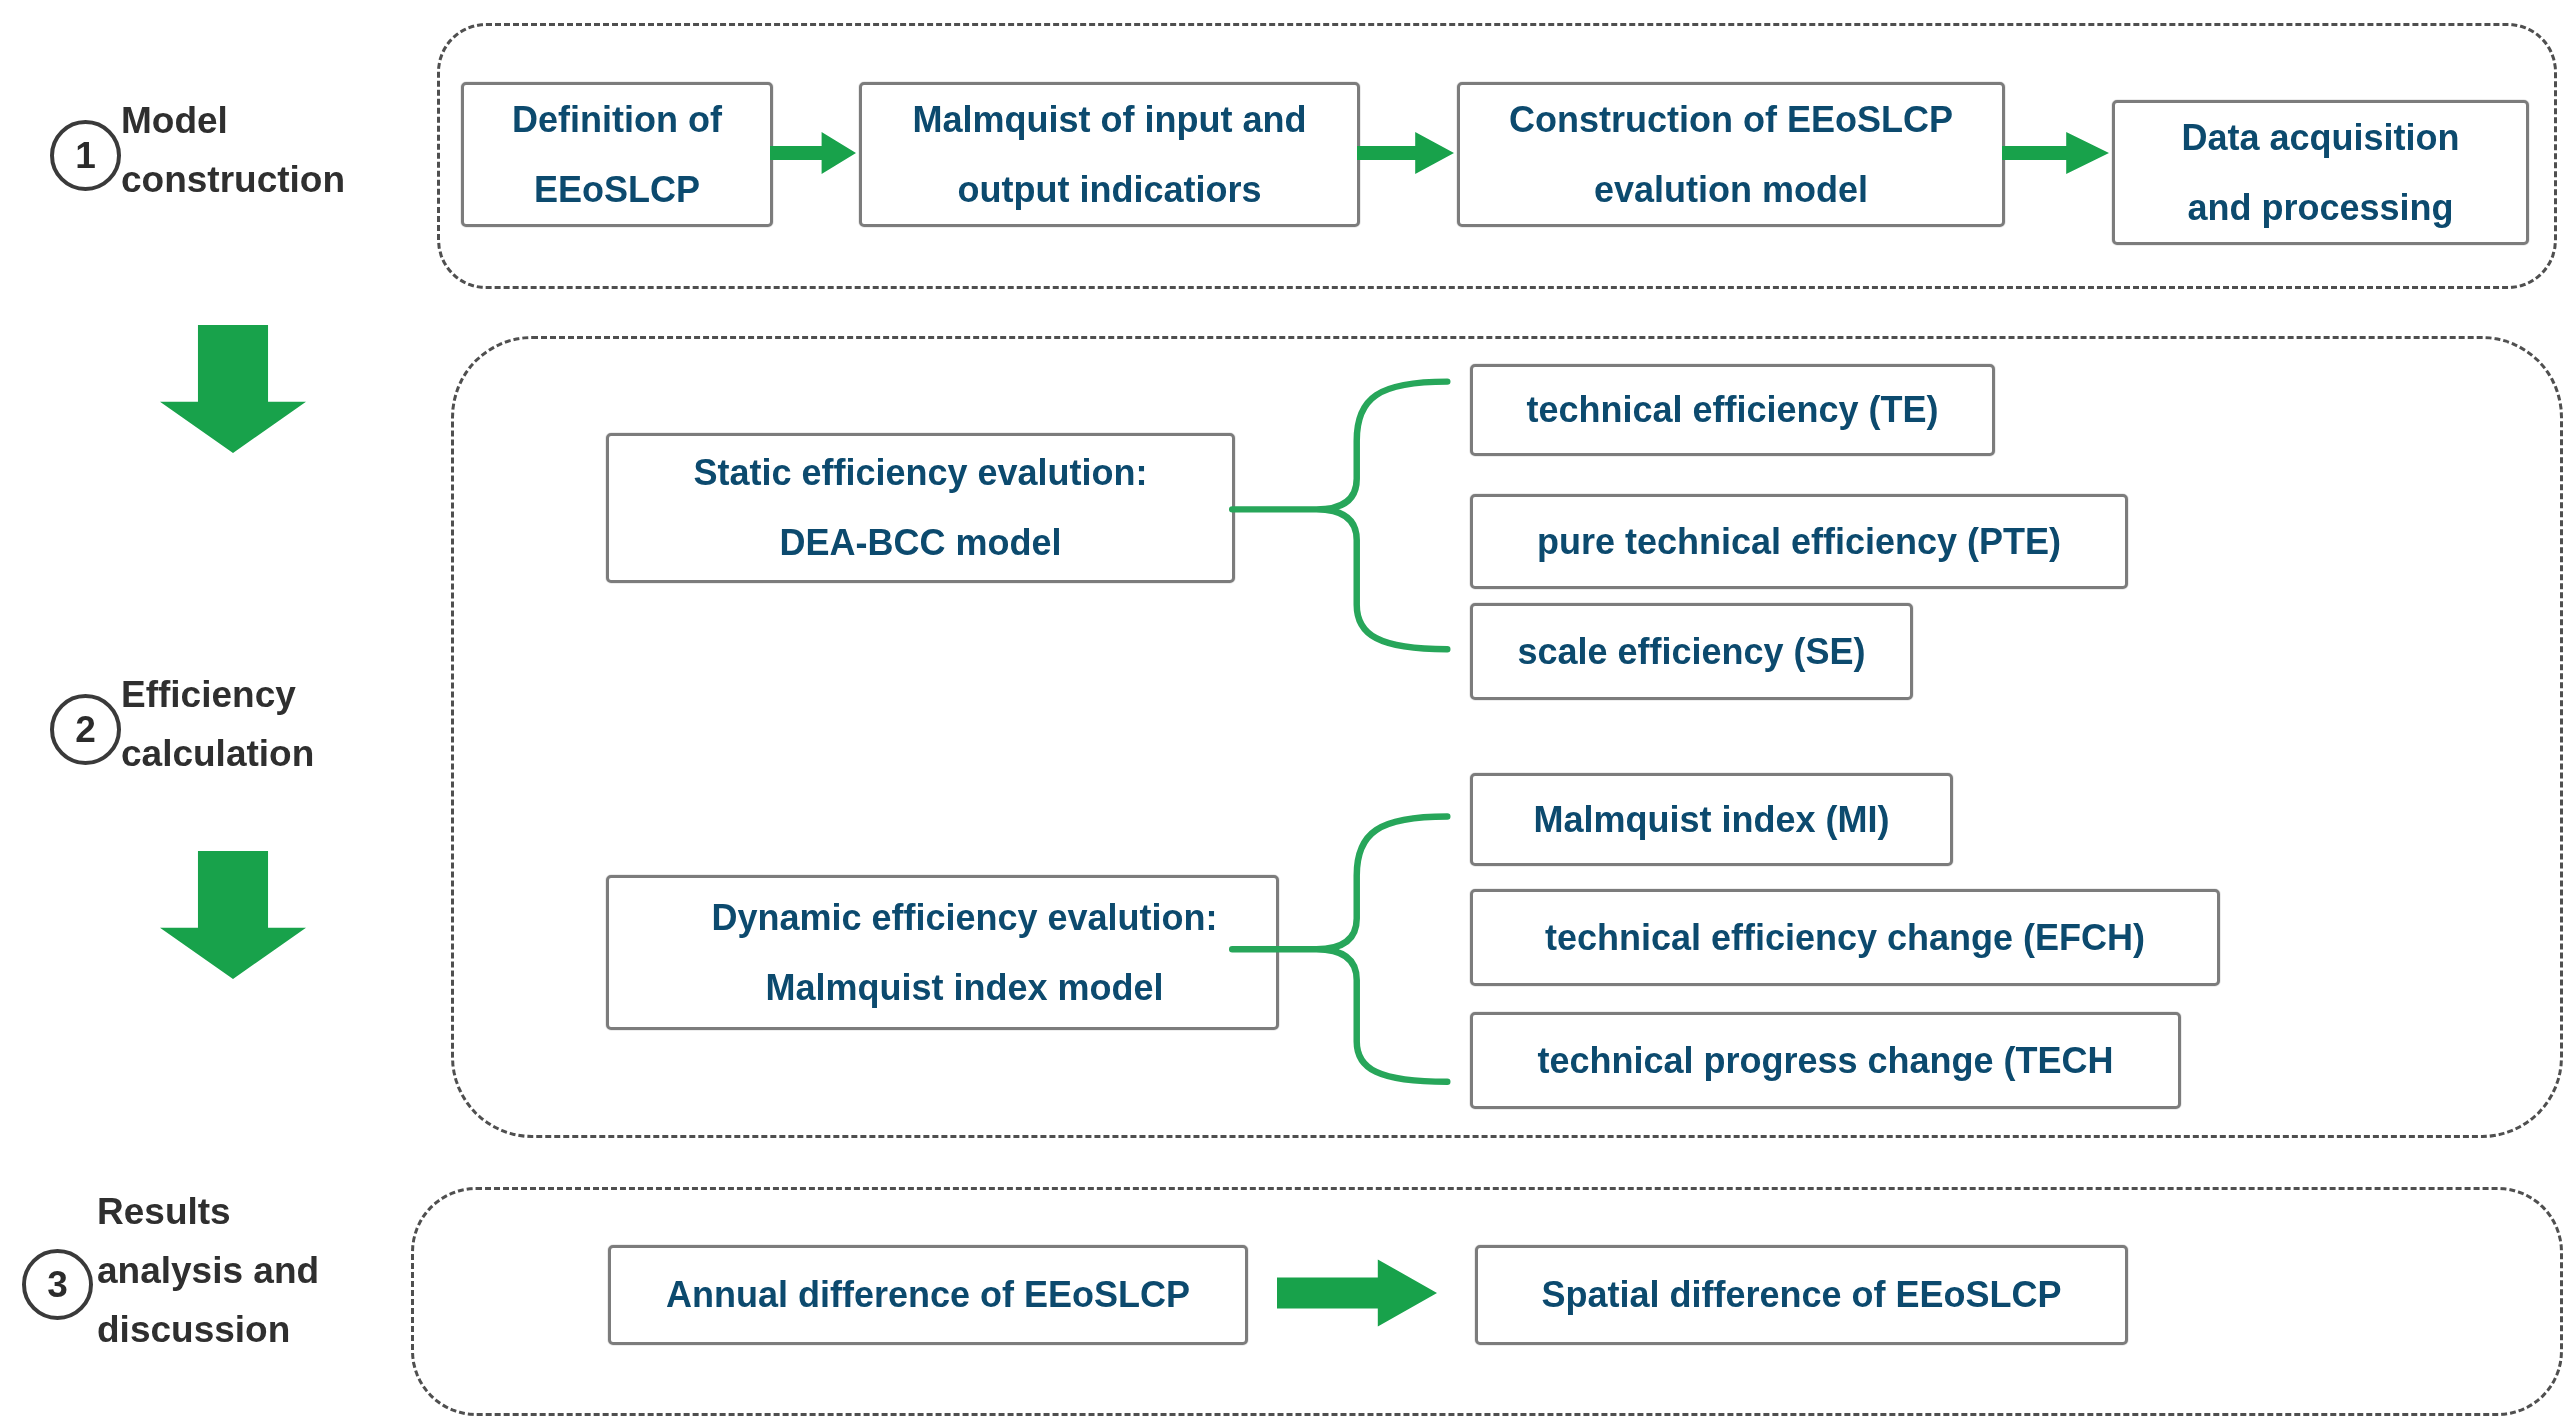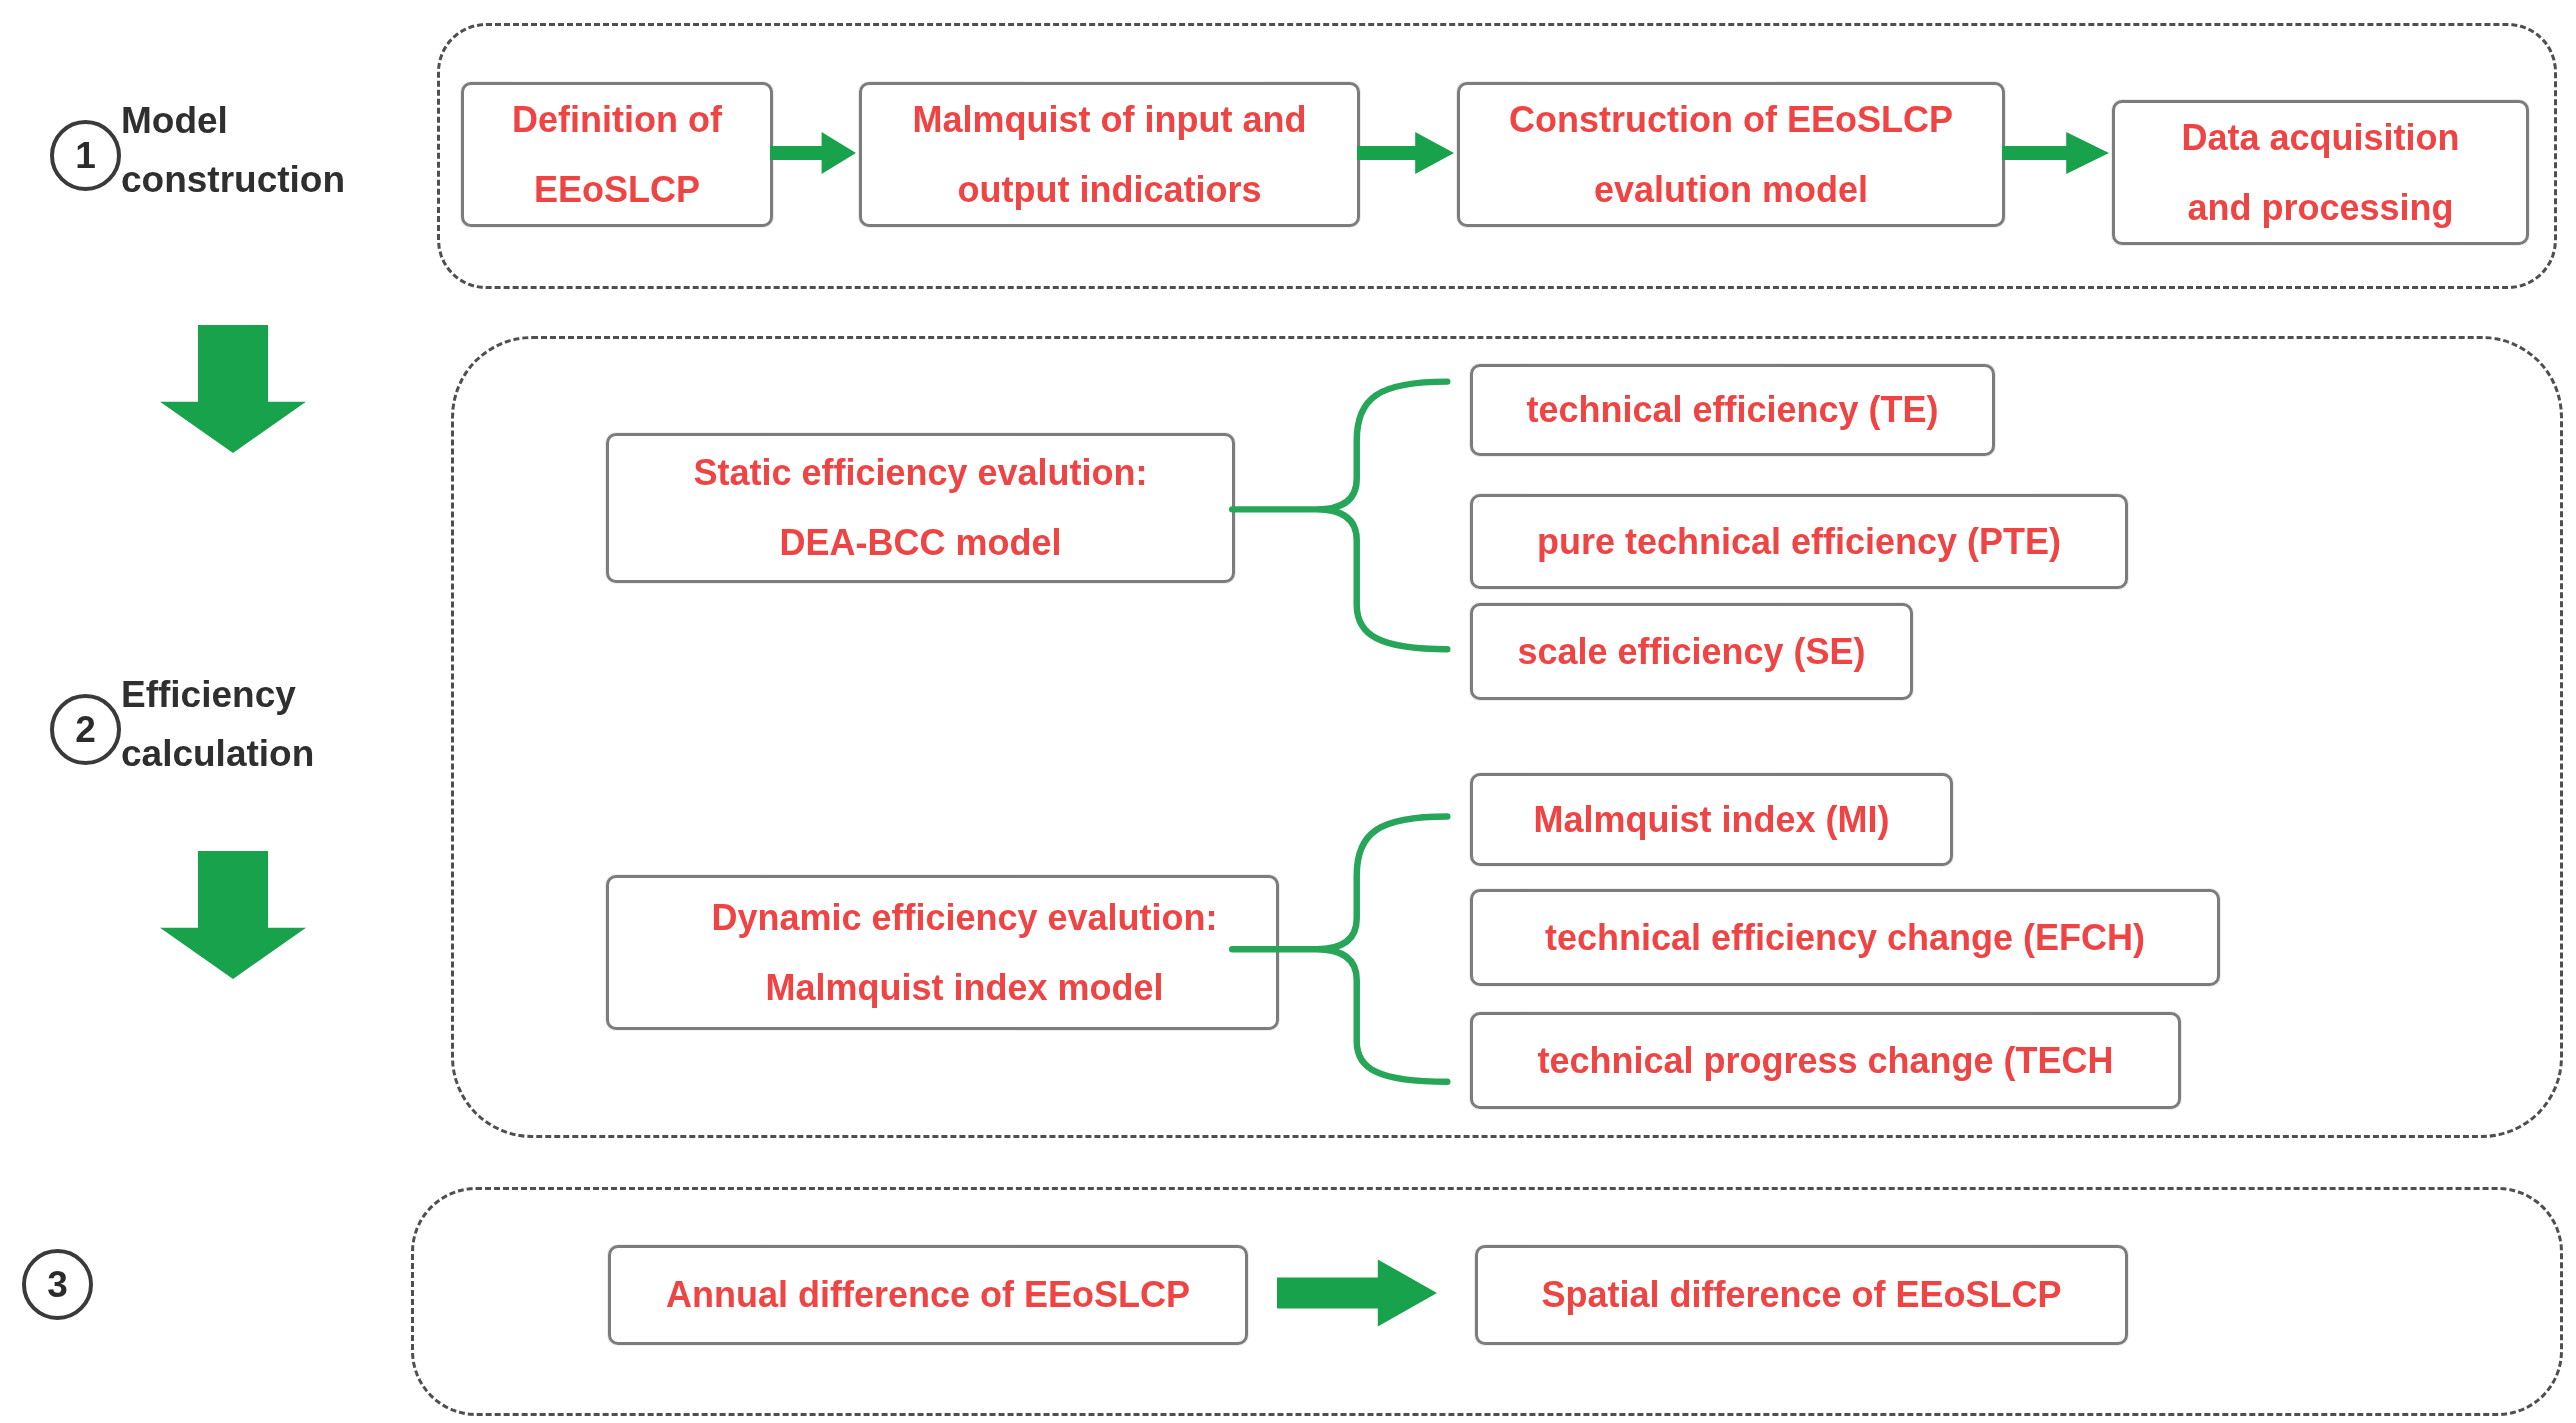--- a/index.html
+++ b/index.html
@@ -6,23 +6,23 @@
   body{font-family:"Liberation Sans", sans-serif;}
   #canvas{position:relative;width:2576px;height:1423px;background:#ffffff;overflow:hidden;}
 
   
   .stage{position:absolute;border:3.2px dashed #4f4f4f;background:transparent;}
   #stage1-container{left:437px;top:22.6px;width:2114px;height:260px;border-radius:49px;}
   #stage2-container{left:451px;top:336px;width:2106px;height:796px;border-radius:81px;}
   #stage3-container{left:411px;top:1187px;width:2146px;height:223px;border-radius:65px;}
 
   
-  .fbox{position:absolute;background:#ffffff;border:3.2px solid #7c7c7c;border-radius:10px;
+  .fbox{position:absolute;background:#ffffff;border:3.2px solid #7c7c7c;border-radius:5px;
         display:flex;flex-direction:column;align-items:center;justify-content:center;
-        color:#ef4444;font-weight:bold;font-size:36px;text-align:center;line-height:1.55;
+        color:#0c4a6e;font-weight:bold;font-size:36px;text-align:center;line-height:1.55;
         box-shadow:0 0 0 0.8px #e8e8e8;gap:14px;}
   .fbox .line{white-space:nowrap;}
 
   
   #box-definition{left:461px;top:82px;width:306px;height:139px;}
   #box-selection{left:859px;top:82px;width:495px;height:139px;}
   #box-construction{left:1457px;top:82px;width:542px;height:139px;}
   #box-data{left:2112px;top:100px;width:411px;height:139px;}
 
   
@@ -89,20 +89,25 @@
   <div class="stage-label" id="label-2">
     <div>Efficiency</div>
     <div>calculation</div>
   </div>
 
   <div class="garrow arrow-down" id="arrow-flow-b"></div>
 
   <div class="badge" id="badge-3">
     <span>3</span>
   </div>
+  <div class="stage-label" id="label-3">
+    <div>Results</div>
+    <div>analysis and</div>
+    <div>discussion</div>
+  </div>
 
   <div class="stage" id="stage1-container"></div>
 
   <div class="fbox" id="box-definition">
     <span class="line">Definition of</span>
     <span class="line">EEoSLCP</span>
   </div>
   <div class="garrow arrow-right" id="arrow-s1-a"></div>
   <div class="fbox" id="box-selection">
     <span class="line">Malmquist of input and</span>

